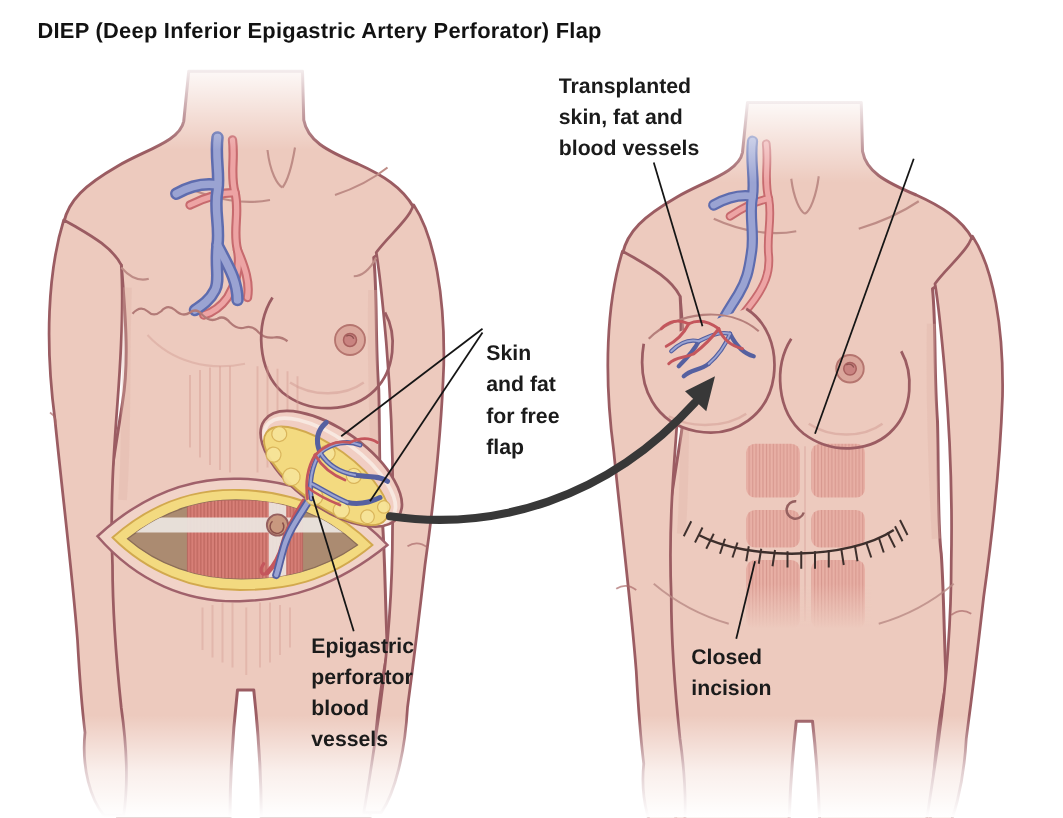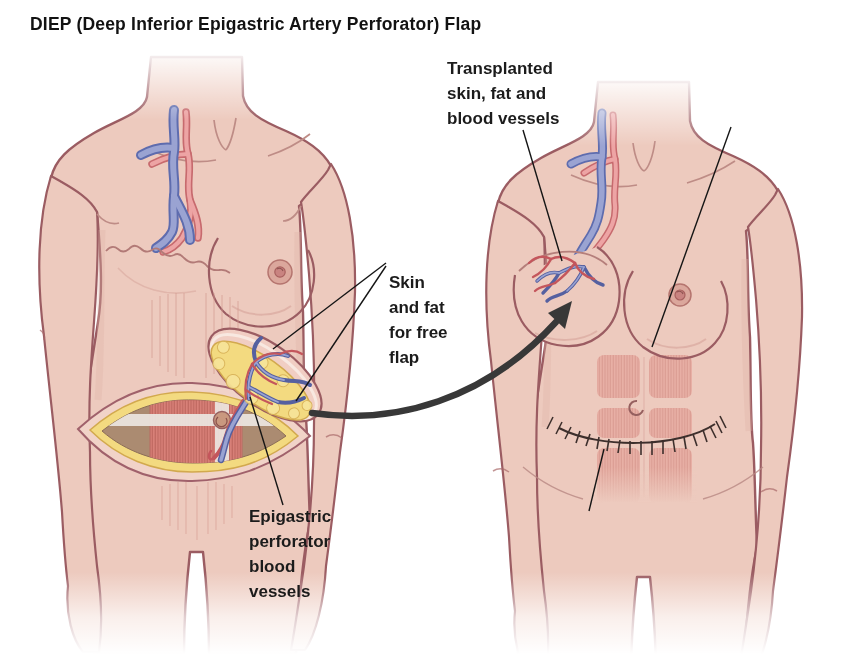--- a/index.html
+++ b/index.html
@@ -317,14 +317,16 @@
 skin, fat and
 blood vessels</div>
 <div class="label lbl-skinfat">Skin
 and fat
 for free
 flap</div>
 <div class="label lbl-epigastric">Epigastric
 perforator
 blood
 vessels</div>
+<div class="label lbl-closed">Closed
+incision</div>
 
 </div>
 
 </body></html>

